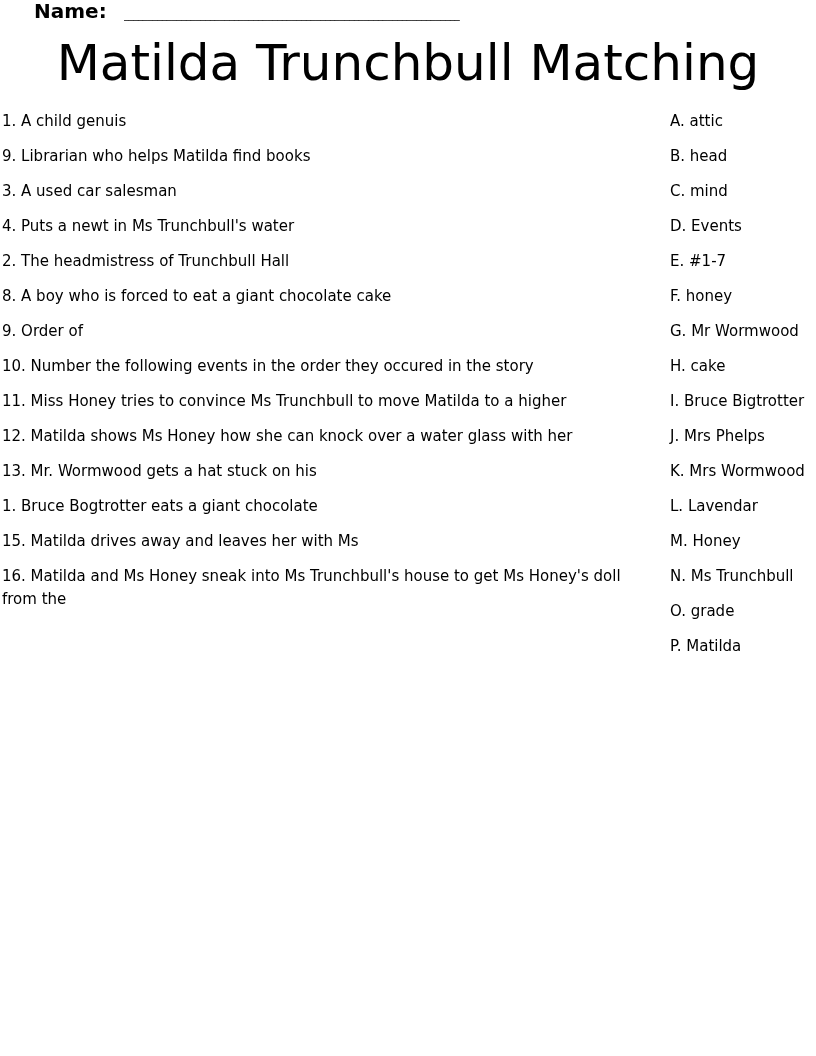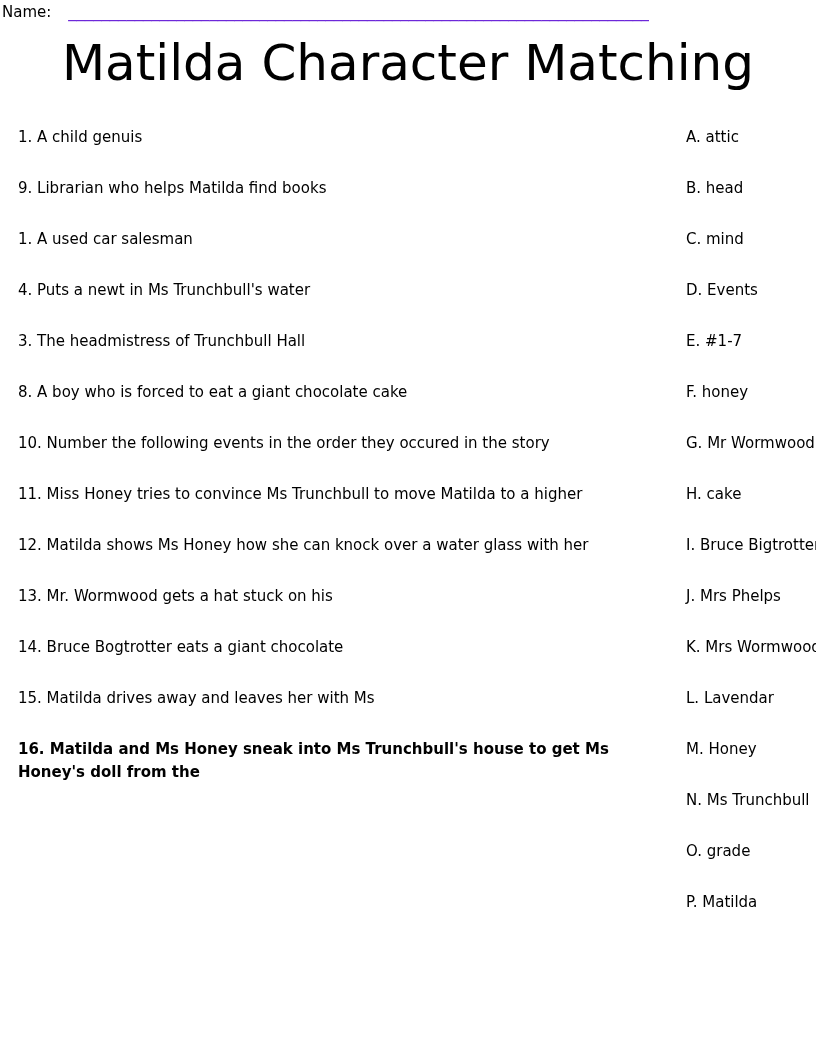--- a/index.html
+++ b/index.html
@@ -28,31 +28,32 @@
     position: absolute;
     left: 2px;
     top: 0px;
     width: 812px;
     height: 24px;
     display: flex;
     align-items: baseline;
     white-space: nowrap;
   }
   .name-label {
-    font-size: 15px;
+    font-size: 20px;
     line-height: 22px;
-    font-weight: 400;
+    font-weight: 700;
     letter-spacing: 0px;
+    margin-left: 32px;
   }
   .name-blank {
-    font-size: 17px;
+    font-size: 10px;
     line-height: 22px;
     margin-left: 17px;
     letter-spacing: -0.2px;
-    color: #6d28d9;
+    color: #000000;
     overflow: hidden;
     max-width: 690px;
     display: inline-block;
     white-space: nowrap;
   }
 
   
   .title {
     position: absolute;
     left: 0;
@@ -82,60 +83,60 @@
   .col-right {
     position: absolute;
     left: 670px;
     top: 0;
     width: 160px;
   }
   .q-item, .a-item {
     font-size: 15px;
     line-height: 23px;
     height: 35px;
-    margin: 16px;
+    margin: 0;
     padding: 0;
     white-space: normal;
   }
   .q-item.wrap {
     height: auto;
     white-space: normal;
     width: 640px;
-    font-weight: bold;
   }
   .a-item {
     white-space: nowrap;
   }
 </style>
 </head>
 <body>
 
 <div class="page">
 
   <div class="name-row">
     <span class="name-label">Name:</span>
     <span class="name-blank">______________________________________________________________________</span>
   </div>
 
-  <div class="title">Matilda Character Matching</div>
+  <div class="title">Matilda Trunchbull Matching</div>
 
   <div class="columns">
 
     <div class="col-left">
       <div class="q-item">1. A child genuis</div>
       <div class="q-item">9. Librarian who helps Matilda find books</div>
-      <div class="q-item">1. A used car salesman</div>
+      <div class="q-item">3. A used car salesman</div>
       <div class="q-item">4. Puts a newt in Ms Trunchbull's water</div>
-      <div class="q-item">3. The headmistress of Trunchbull Hall</div>
+      <div class="q-item">2. The headmistress of Trunchbull Hall</div>
       <div class="q-item">8. A boy who is forced to eat a giant chocolate cake</div>
+      <div class="q-item">9. Order of</div>
       <div class="q-item">10. Number the following events in the order they occured in the story</div>
       <div class="q-item">11. Miss Honey tries to convince Ms Trunchbull to move Matilda to a higher</div>
       <div class="q-item">12. Matilda shows Ms Honey how she can knock over a water glass with her</div>
       <div class="q-item">13. Mr. Wormwood gets a hat stuck on his</div>
-      <div class="q-item">14. Bruce Bogtrotter eats a giant chocolate</div>
+      <div class="q-item">1. Bruce Bogtrotter eats a giant chocolate</div>
       <div class="q-item">15. Matilda drives away and leaves her with Ms</div>
       <div class="q-item wrap">16. Matilda and Ms Honey sneak into Ms Trunchbull's house to get Ms Honey's doll from the</div>
     </div>
 
     <div class="col-right">
       <div class="a-item">A. attic</div>
       <div class="a-item">B. head</div>
       <div class="a-item">C. mind</div>
       <div class="a-item">D. Events</div>
       <div class="a-item">E. #1-7</div>

